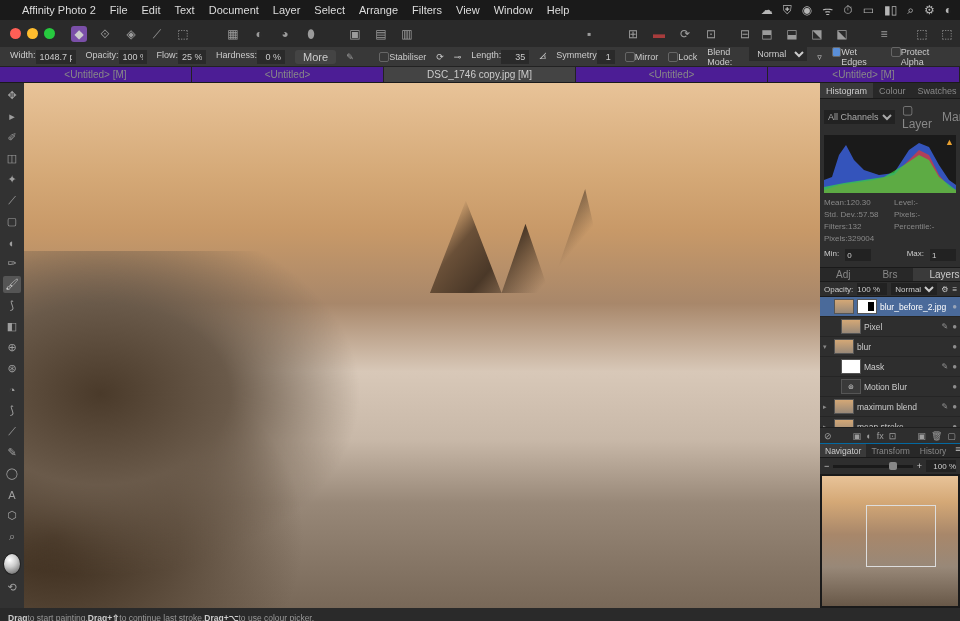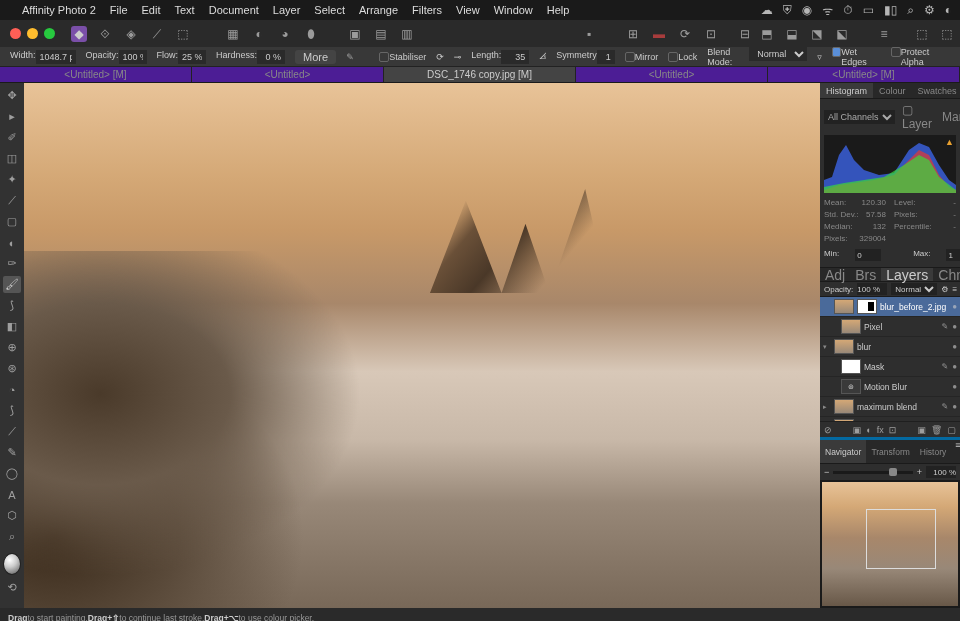--- a/index.html
+++ b/index.html
@@ -43,45 +43,45 @@
 .rtabs .rt{padding:0 6px;display:flex;align-items:center;color:#888;cursor:pointer}
 .rtabs .rt.active{background:#3a3a3a;color:#ccc}
 .histo-sec{padding:4px 4px 6px}
 .histo-ctl{display:flex;align-items:center;gap:4px;margin-bottom:4px}
 .histo-ctl select{flex:1;background:#222;border:none;color:#aaa;font-size:9px;height:14px}
 .histo-ctl .toggle{font-size:12px;color:#888;padding:0 3px}
 .histogram{height:58px;background:#1a1a1a;position:relative;overflow:hidden}
 .histogram svg{width:100%;height:100%}
 .hstats{display:flex;gap:8px;margin-top:4px;font-size:8px;color:#888}
 .hstats .col{flex:1}
-.hstats .row{display:flex;justify-content:space-between;line-height:1.5}
-.minmax{display:flex;gap:16px;margin-top:4px;font-size:8px}
+.hstats .row{display:flex;line-height:1.5}
+.minmax{display:flex;gap:6px;margin-top:4px;font-size:8px}
 .minmax input{width:26px;height:12px;background:#222;border:none;color:#ccc;font-size:8px;padding:0 2px}
 .lp-tabs{height:15px;display:flex;background:#282828;border-top:1px solid #1a1a1a;border-bottom:1px solid #1a1a1a}
-.lp-tabs .lt{padding:0 5px;display:flex;align-items:center;color:#888;font-size:14px;cursor:pointer}
+.lp-tabs .lt{padding:0 16px;display:flex;align-items:center;color:#888;font-size:10px;cursor:pointer}
 .lp-tabs .lt.active{background:#3a3a3a;color:#ccc}
 .lp-tabs .menu{margin-left:auto;padding:0 4px;opacity:.6;display:flex;gap:4px}
 .layer-props{height:15px;display:flex;align-items:center;padding:0 4px;gap:4px;font-size:8px;border-bottom:1px solid #1a1a1a}
 .layer-props input{width:30px;height:12px;background:#222;border:none;color:#ccc;font-size:8px}
 .layer-props select{background:#222;border:none;color:#ccc;font-size:8px;height:12px;flex:1}
 .layers{flex:1;overflow:hidden}
 .layer{height:20px;display:flex;align-items:center;padding:0 3px;gap:3px;border-bottom:1px solid #252525}
 .layer.selected{background:#4a6a9a}
 .layer .chev{width:8px;font-size:7px;color:#888}
 .layer .thumb{width:20px;height:15px;background:linear-gradient(180deg,#d4a876,#988878);border:1px solid #555}
 .layer .thumb.mask{background:#fff;position:relative}
 .layer .thumb.mask::after{content:"";position:absolute;inset:2px 2px 2px 10px;background:#000}
 .layer .thumb.fx{background:#3a3a3a;display:flex;align-items:center;justify-content:center;font-size:7px}
 .layer .lname{flex:1;font-size:8.5px;color:#ccc;white-space:nowrap;overflow:hidden}
 .layer.selected .lname{color:#fff}
 .layer .licons{display:flex;gap:4px;opacity:.6;font-size:8px}
 .layer.indent1{padding-left:10px}
 .layer-bot{height:16px;display:flex;align-items:center;padding:0 4px;gap:5px;border-top:1px solid #1a1a1a;font-size:9px;opacity:.7}
 .layer-bot .spacer{flex:1}
-.nav-tabs{height:27px;display:flex;background:#282828;border-top:3px solid #0369a1;border-bottom:1px solid #1a1a1a}
+.nav-tabs{height:15px;display:flex;background:#282828;border-top:1px solid #0369a1;border-bottom:1px solid #1a1a1a}
 .nav-tabs .nt{padding:0 5px;display:flex;align-items:center;color:#888;font-size:8.5px}
 .nav-tabs .nt.active{background:#3a3a3a;color:#ccc}
 .nav-slider{height:16px;display:flex;align-items:center;padding:0 4px;gap:4px}
 .nav-slider .track{flex:1;height:3px;background:#1a1a1a;position:relative}
 .nav-slider .track .thumb-s{position:absolute;right:20%;top:-3px;width:8px;height:8px;background:#888;border-radius:2px}
 .nav-slider input{width:30px;height:12px;background:#222;border:none;color:#ccc;font-size:8px;text-align:right}
 .navigator{flex:1;background:#1a1a1a;padding:2px;min-height:100px}
 .nav-img{width:100%;height:100%;background:linear-gradient(180deg,#e8c398 0%,#d4a876 20%,#a8876a 45%,#988878 70%,#685848 100%);position:relative}
 .nav-img .viewport{position:absolute;left:32%;top:22%;width:52%;height:48%;border:1px solid #ddd}
 .statusbar{height:15px;background:#2a2a2a;display:flex;align-items:flex-end;padding:0 8px;font-size:8.5px;color:#999}
@@ -290,21 +290,21 @@
         <div class="col">
           <div class="row">
               <span>Mean:</span>
               <span>120.30</span>
             </div>
           <div class="row">
               <span>Std. Dev.:</span>
               <span>57.58</span>
             </div>
           <div class="row">
-              <span>Median:</span>
+              <span>Filters:</span>
               <span>132</span>
             </div>
           <div class="row">
               <span>Pixels:</span>
               <span>329004</span>
             </div>
         </div>
         <div class="col">
           <div class="row">
               <span>Level:</span>

